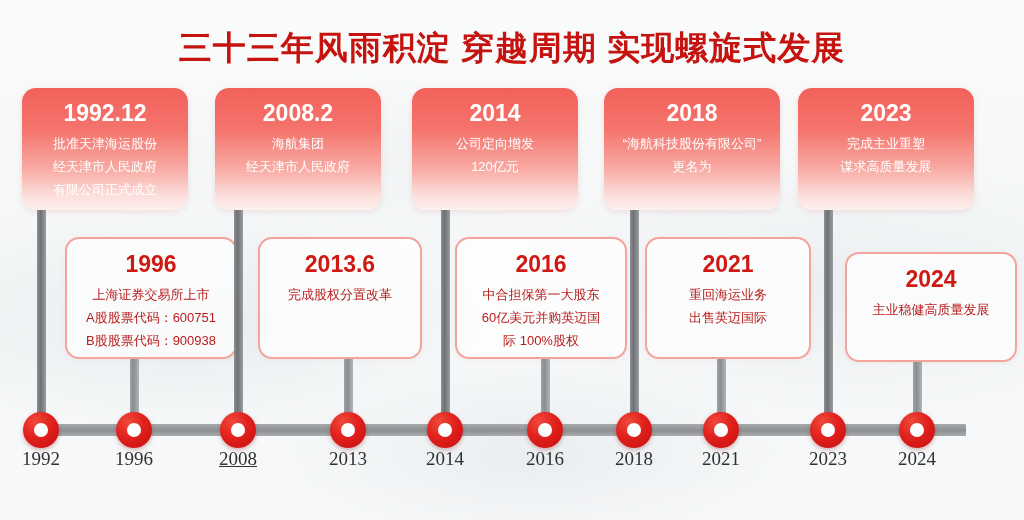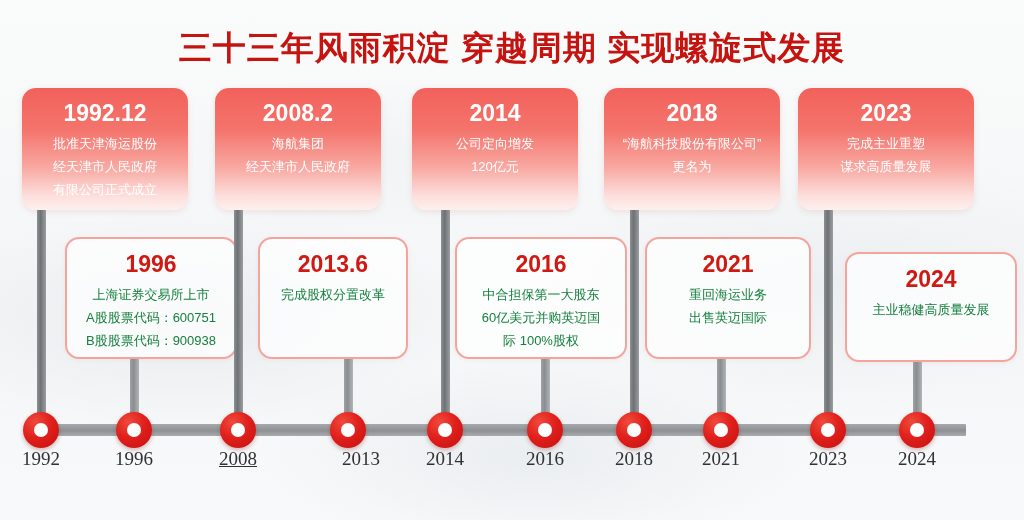--- a/index.html
+++ b/index.html
@@ -104,21 +104,21 @@
   .card.filled .year { color:#ffffff; font-size:23px; }
   .card.filled .ln   { color:#ffffff; }
 
   
   .card.outlined {
     background:rgba(255,255,255,.72);
     border:2px solid #f4a49c;
     box-shadow:0 1px 4px rgba(190,140,135,.10);
   }
   .card.outlined .year { color:#cf1a14; font-size:23px; }
-  .card.outlined .ln   { color:#15803d; }
+  .card.outlined .ln   { color:#b91c1c; }
 </style>
 </head>
 <body>
 
 <div id="bg-texture"></div>
 
 <div id="stage">
 
   <div id="page-title">三十三年风雨积淀  穿越周期 实现螺旋式发展</div>
 
@@ -160,21 +160,21 @@
         </div>
       </div>
       <div class="card outlined" style="left: 65px; top: 237px; width: 172px; height: 122px;">
         <div class="year">1996</div>
         <div class="lines">
           <div class="ln">上海证券交易所上市</div>
           <div class="ln">A股股票代码：600751</div>
           <div class="ln">B股股票代码：900938</div>
         </div>
       </div>
-      <div class="card outlined" style="left: 258px; top: 237px; width: 150px; height: 122px;">
+      <div class="card outlined" style="left: 258px; top: 237px; width: 164px; height: 122px;">
         <div class="year">2013.6</div>
         <div class="lines">
           <div class="ln">完成股权分置改革</div>
         </div>
       </div>
       <div class="card outlined" style="left: 455px; top: 237px; width: 172px; height: 122px;">
         <div class="year">2016</div>
         <div class="lines">
           <div class="ln">中合担保第一大股东</div>
           <div class="ln">60亿美元并购英迈国</div>
@@ -221,21 +221,21 @@
       <div class="marker" style="left: 616px; top: 412px;"></div>
       <div class="marker" style="left: 703px; top: 412px;"></div>
       <div class="marker" style="left: 810px; top: 412px;"></div>
       <div class="marker" style="left: 899px; top: 412px;"></div>
     </div>
 
   <div id="years-layer">
       <div class="year-label" style="left: -4px;">1992</div>
       <div class="year-label" style="left: 89px;">1996</div>
       <div class="year-label" style="left: 193px; text-decoration: underline;">2008</div>
-      <div class="year-label" style="left: 316px;">2013</div>
+      <div class="year-label" style="left: 303px;">2013</div>
       <div class="year-label" style="left: 400px;">2014</div>
       <div class="year-label" style="left: 500px;">2016</div>
       <div class="year-label" style="left: 589px;">2018</div>
       <div class="year-label" style="left: 676px;">2021</div>
       <div class="year-label" style="left: 783px;">2023</div>
       <div class="year-label" style="left: 872px;">2024</div>
     </div>
 
 </div>
 

